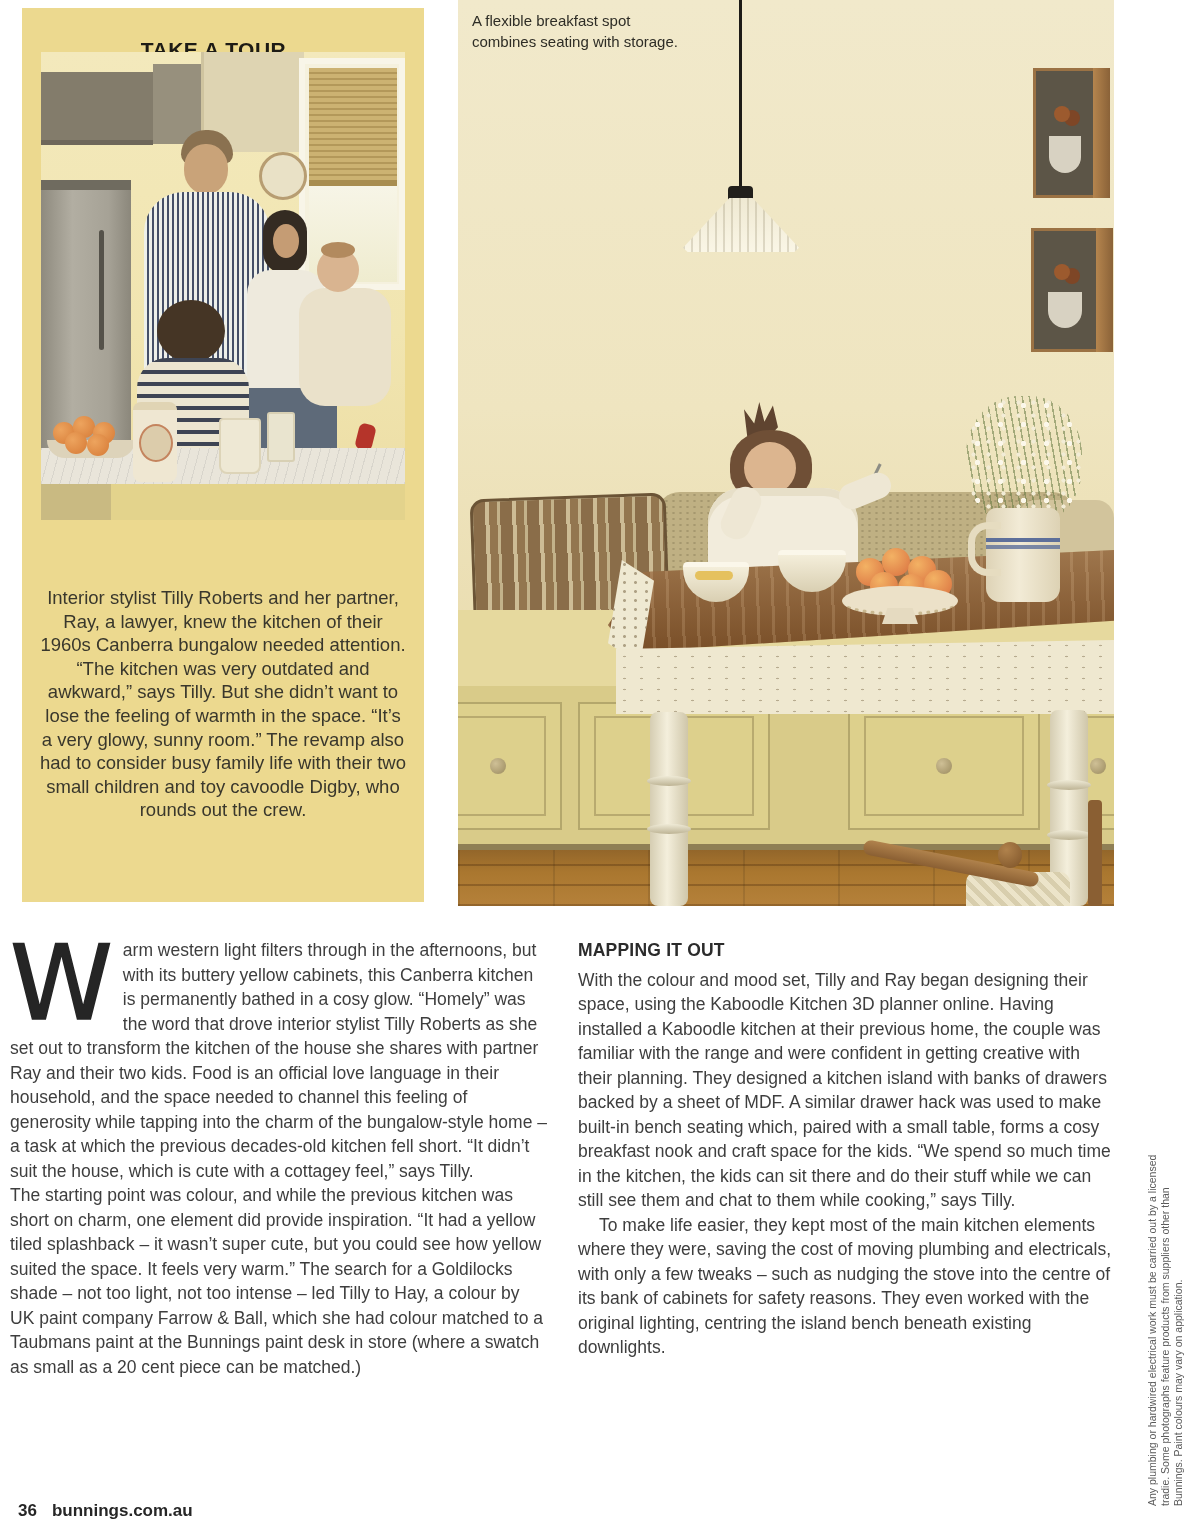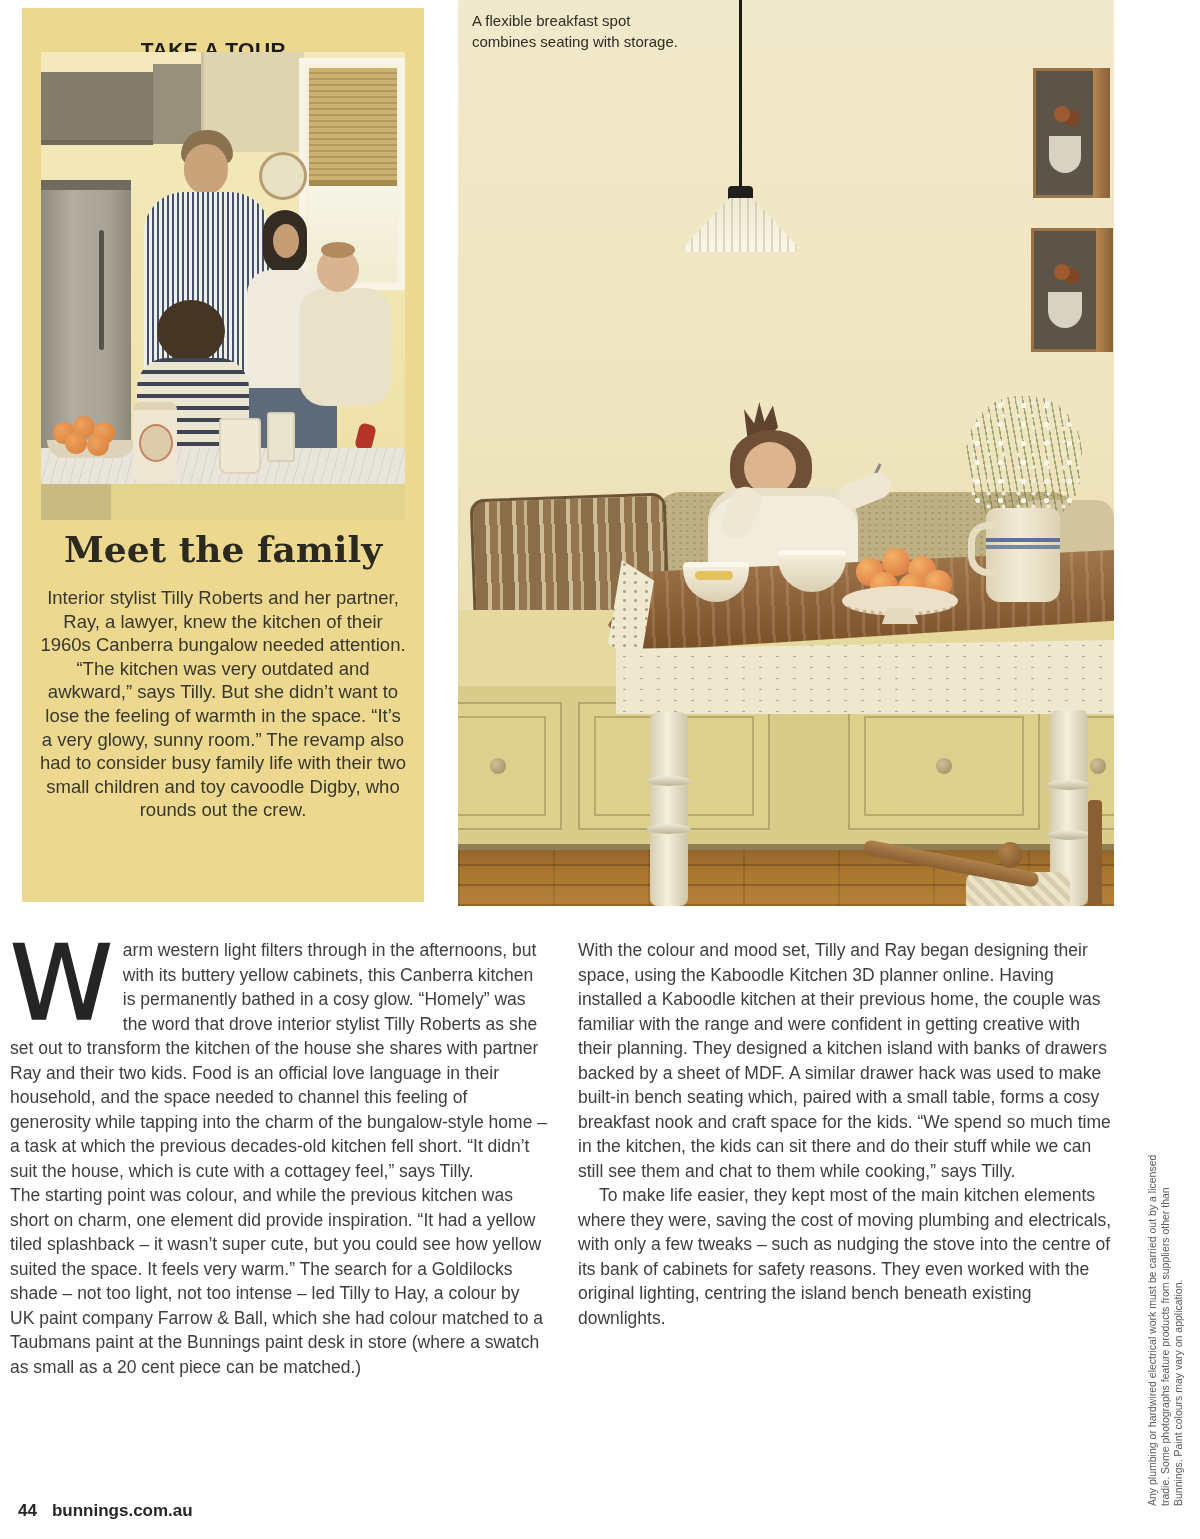--- a/index.html
+++ b/index.html
@@ -214,21 +214,20 @@
       <div class="fp-orange" style="left:46px;top:382px;"></div>
       <div class="fp-jar">
         <div class="fp-jar-label"></div>
       </div>
       <div class="fp-cup"></div>
       <div class="fp-glass2"></div>
       <div class="fp-base"></div>
       <div class="fp-base-shadow"></div>
     </div>
 
-    <div class="tour-title">Meet the family</div>
     <div class="tour-body">Interior stylist Tilly Roberts and her partner, Ray, a lawyer, knew the kitchen of their 1960s Canberra bungalow needed attention. “The kitchen was very outdated and awkward,” says Tilly. But she didn’t want to lose the feeling of warmth in the space. “It’s a very glowy, sunny room.” The revamp also had to consider busy family life with their two small children and toy cavoodle Digby, who rounds out the crew.</div>
   </div>
 
   <div class="hero">
     <div class="sun-glow"></div>
 
     <div class="pendant-cord"></div>
     <div class="pendant-cap"></div>
     <div class="pendant-shade"></div>
 
@@ -317,26 +316,27 @@
 
     <div class="hero-caption">A flexible breakfast spot combines seating with storage.</div>
   </div>
 
   <div class="col col-left">
     <p><span class="dropcap">W</span><span>arm western light filters through in the afternoons, but with its buttery yellow cabinets, this Canberra kitchen is permanently bathed in a cosy glow. “Homely” was the word that drove interior stylist Tilly Roberts as she set out to transform the kitchen of the house she shares with partner Ray and their two kids. Food is an official love language in their household, and the space needed to channel this feeling of generosity while tapping into the charm of the bungalow-style home – a task at which the previous decades-old kitchen fell short. “It didn’t suit the house, which is cute with a cottagey feel,” says Tilly.</span></p>
     <p>The starting point was colour, and while the previous kitchen was short on charm, one element did provide inspiration. “It had a yellow tiled splashback – it wasn’t super cute, but you could see how yellow suited the space. It feels very warm.” The search for a Goldilocks shade – not too light, not too intense – led Tilly to Hay, a colour by UK paint company Farrow &amp; Ball, which she had colour matched to a Taubmans paint at the Bunnings paint desk in store (where a swatch as small as a 20 cent piece can be matched.)</p>
   </div>
 
   <div class="col col-right">
+    <div class="sec-heading first">MAPPING IT OUT</div>
     <p>With the colour and mood set, Tilly and Ray began designing their space, using the Kaboodle Kitchen 3D planner online. Having installed a Kaboodle kitchen at their previous home, the couple was familiar with the range and were confident in getting creative with their planning. They designed a kitchen island with banks of drawers backed by a sheet of MDF. A similar drawer hack was used to make built-in bench seating which, paired with a small table, forms a cosy breakfast nook and craft space for the kids. “We spend so much time in the kitchen, the kids can sit there and do their stuff while we can still see them and chat to them while cooking,” says Tilly.</p>
     <p class="indent">To make life easier, they kept most of the main kitchen elements where they were, saving the cost of moving plumbing and electricals, with only a few tweaks – such as nudging the stove into the centre of its bank of cabinets for safety reasons. They even worked with the original lighting, centring the island bench beneath existing downlights.</p>
   </div>
 
   <div class="side-note-wrap">
     <div class="side-note">Any plumbing or hardwired electrical work must be carried out by a licensed tradie. Some photographs feature products from suppliers other than Bunnings. Paint colours may vary on application.</div>
   </div>
 
   <div class="footer">
-    <span>44</span>
+    <span>36</span>
     <span>bunnings.com.au</span>
   </div>
 
 </div>
 
 </body></html>

